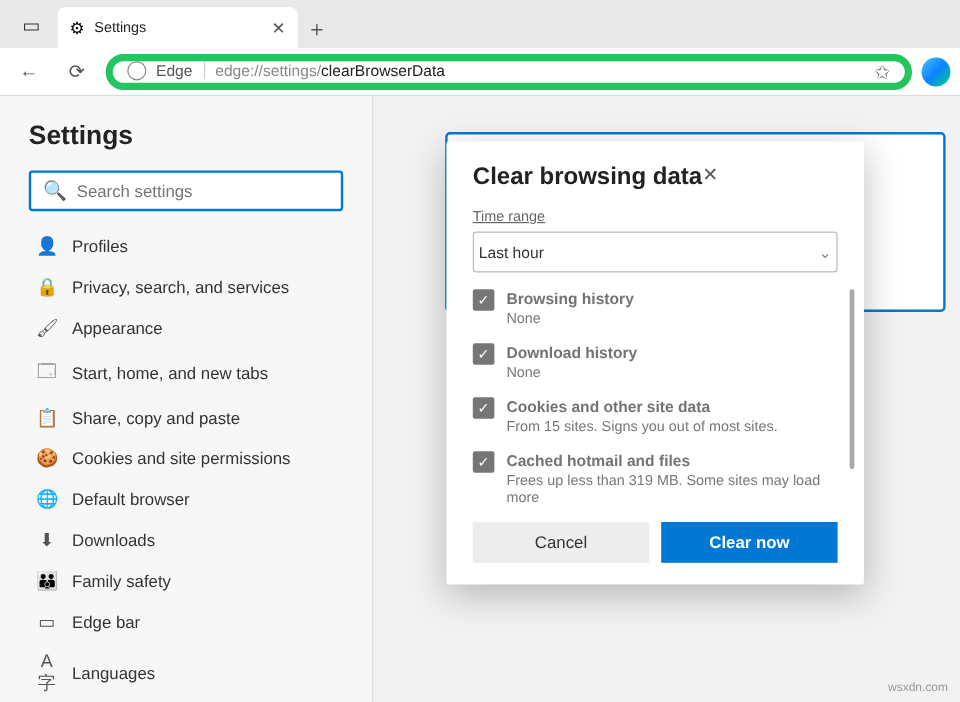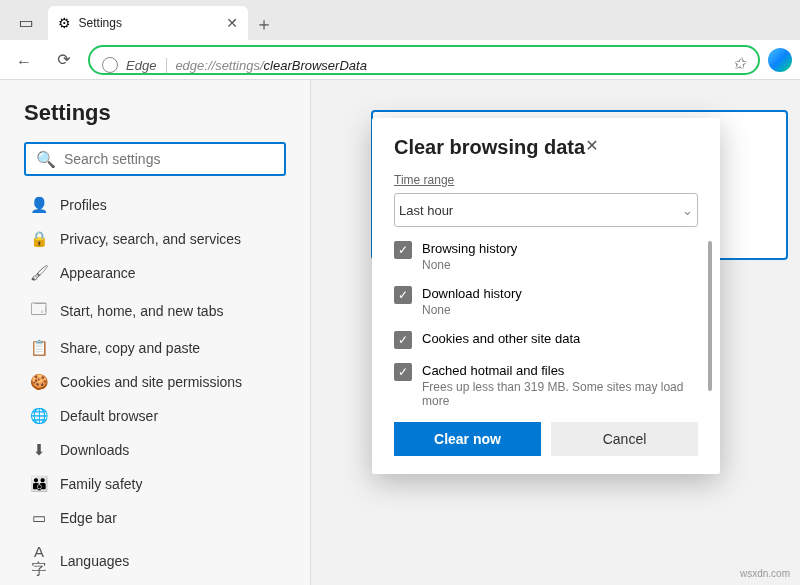--- a/index.html
+++ b/index.html
@@ -8,21 +8,21 @@
 .titlebar { height: 40px; background: #e9e9e9; display: flex; align-items: flex-end; padding-left: 8px; }
 .tab-btn { width: 36px; height: 36px; display: flex; align-items: center; justify-content: center; font-size: 16px; color: #333; }
 .tab { background: #fff; height: 34px; border-radius: 6px 6px 0 0; display: flex; align-items: center; padding: 0 10px; gap: 8px; min-width: 200px; margin-left: 4px; }
 .tab .gear { font-size: 14px; }
 .tab .title { font-size: 12px; color: #222; flex: 1; }
 .tab .close { font-size: 14px; color: #555; }
 .newtab { width: 32px; height: 32px; display: flex; align-items: center; justify-content: center; font-size: 18px; color: #555; }
 
 .toolbar { height: 40px; background: #fff; display: flex; align-items: center; padding: 0 8px; gap: 8px; border-bottom: 1px solid #ddd; }
 .tool-btn { width: 32px; height: 32px; display: flex; align-items: center; justify-content: center; color: #555; font-size: 16px; }
-.addr { flex: 1; height: 30px; border: 2px solid #22c55e; border-radius: 15px; display: flex; align-items: flex-end; padding: 0 12px; gap: 8px; font-size: 13px; color: #666; font-style: italic; }
+.addr { flex: 1; height: 30px; border: 6px solid #22c55e; border-radius: 15px; display: flex; align-items: flex-start; padding: 0 12px; gap: 8px; font-size: 13px; color: #666; }
 .addr .edge-icon { width: 16px; height: 16px; border: 1.5px solid #888; border-radius: 50%; position: relative; }
 .addr .edge-label { color: #555; border-right: 1px solid #ccc; padding-right: 10px; }
 .addr .url { color: #888; }
 .addr .url .dark { color: #222; }
 .fav-icon { margin-left: auto; color: #777; font-size: 16px; }
 .profile { width: 24px; height: 24px; border-radius: 50%; background: linear-gradient(135deg,#4cc2ff,#0a84ff,#00d084); }
 
 .content { display: flex; height: calc(100% - 80px); background: #f7f7f7; }
 .sidebar { width: 310px; padding: 20px 24px; overflow-y: auto; }
 .sidebar h1 { font-size: 22px; font-weight: 600; margin-bottom: 16px; color: #222; }
@@ -41,21 +41,21 @@
 .dialog-head { display: flex; justify-content: flex-start; align-items: flex-start; }
 .dialog h2 { font-size: 20px; font-weight: 600; color: #222; }
 .dialog .x { font-size: 16px; color: #555; cursor: pointer; }
 .label { font-size: 12px; color: #666; margin-top: 14px; text-decoration: underline; }
 .select { height: 34px; border: 1px solid #bbb; border-radius: 3px; margin-top: 6px; display: flex; align-items: center; justify-content: space-between; padding: 0 4px; font-size: 13px; color: #333; }
 .chev { color: #888; }
 .checks { margin-top: 14px; position: relative; }
 .chk { display: flex; gap: 10px; margin-bottom: 14px; }
 .box { width: 18px; height: 18px; background: #767676; border-radius: 2px; display: flex; align-items: center; justify-content: center; color: #fff; font-size: 12px; flex-shrink: 0; }
 .chk-body { font-size: 13px; }
-.chk-title { color: #000000; font-weight: 400; }
+.chk-title { color: #737373; font-weight: 700; }
 .chk-sub { color: #777; font-size: 12px; margin-top: 2px; }
 .scroll-thumb { position: absolute; right: -14px; top: 0; width: 4px; height: 150px; background: #aaa; border-radius: 2px; }
 .sync-note { font-size: 12px; color: #666; line-height: 1.4; margin-top: 6px; }
 .sync-note a { color: #0066cc; text-decoration: underline; }
 .dialog-btns { display: flex; gap: 10px; margin-top: 14px; }
 .btn { flex: 1; height: 34px; font-size: 14px; border: none; cursor: pointer; }
 .btn.primary { background: #0078d4; color: #fff; font-weight: 600; }
 .btn.secondary { background: #ededed; color: #333; }
 
 .watermark { position: absolute; bottom: 6px; right: 10px; font-size: 10px; color: #999; }
@@ -167,32 +167,33 @@
               <div class="box">✓</div>
               <div class="chk-body">
                 <div class="chk-title">Download history</div>
                 <div class="chk-sub">None</div>
               </div>
             </div>
             <div class="chk">
               <div class="box">✓</div>
               <div class="chk-body">
                 <div class="chk-title">Cookies and other site data</div>
+                <div class="chk-sub">From 15 sites. Signs you out of most sites.</div>
               </div>
             </div>
             <div class="chk">
               <div class="box">✓</div>
               <div class="chk-body">
                 <div class="chk-title">Cached hotmail and files</div>
                 <div class="chk-sub">Frees up less than 319 MB. Some sites may load more</div>
               </div>
             </div>
           </div>
         <div class="dialog-btns">
+          <button class="btn secondary">Cancel</button>
           <button class="btn primary">Clear now</button>
-          <button class="btn secondary">Cancel</button>
         </div>
       </div>
     </div>
   </div>
 </div>
 
 <div class="watermark">wsxdn.com</div>
 
 </body></html>

